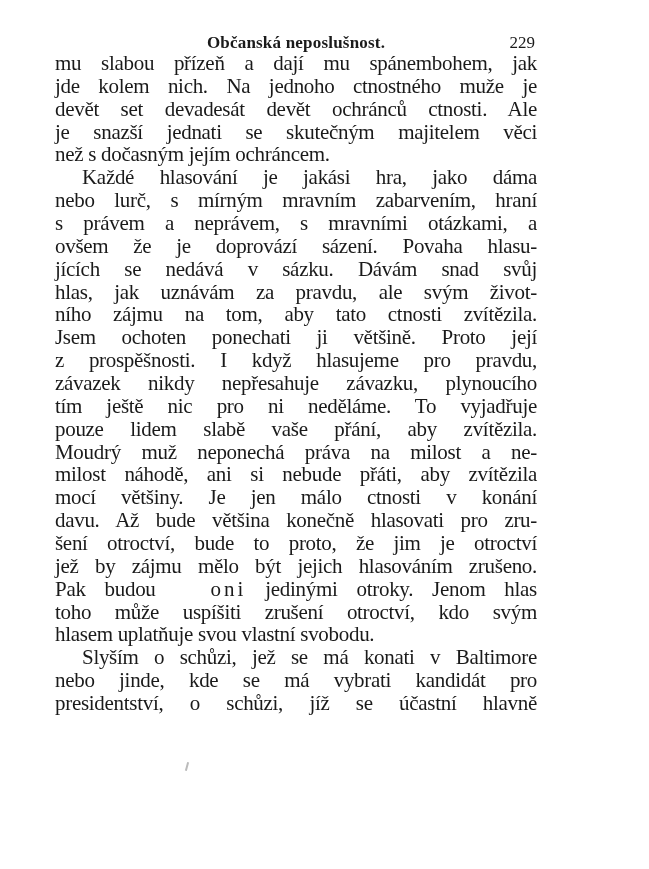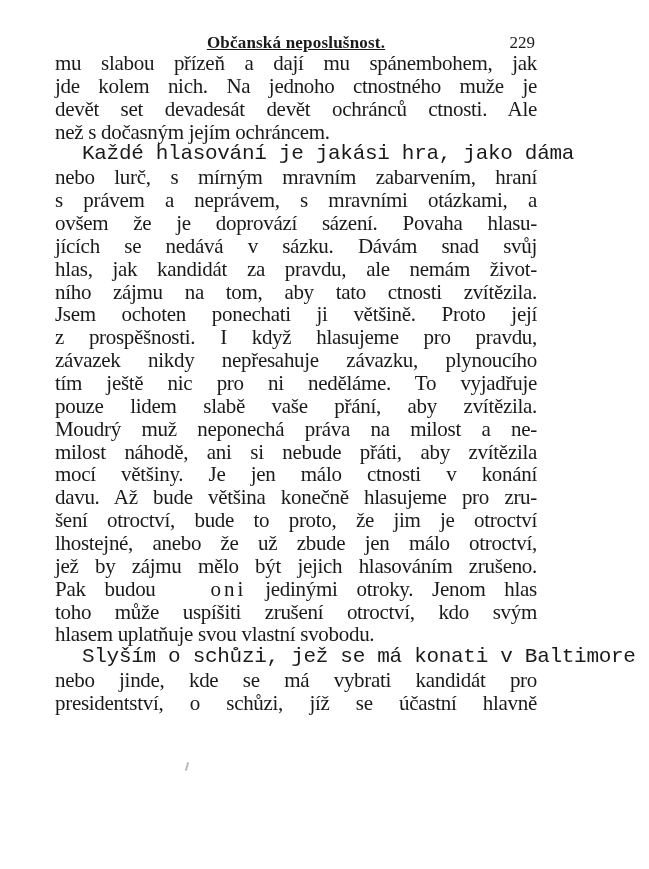--- a/index.html
+++ b/index.html
@@ -7,71 +7,70 @@
       width: 649px; height: 869px; background: #ffffff; position: relative; overflow: hidden;
       font-family: "Liberation Serif", "DejaVu Serif", serif; color: #1a1a1a;
     }
     .header {
       position: absolute; top: 33px; left: 55px; width: 482px; height: 24px;
       font-size: 17px;
     }
     .header .title {
       position: absolute; left: 0; right: 0; text-align: center; font-weight: bold;
       letter-spacing: 0.2px;
-      text-decoration: underline;
     }
     .header .pagenum { position: absolute; right: 2px; top: 0; font-size: 17px; margin-left: 7px; }
     .body {
       position: absolute; top: 52px; left: 55px; width: 482px;
       font-size: 21px; line-height: 22.86px; text-align: justify;
       letter-spacing: -0.3px;
     }
     .line {
       display: block; height: 22.86px; white-space: nowrap;
       text-align: justify; text-align-last: justify;
     }
     .line.last { text-align-last: left; }
-    .line.indent { padding-left: 27px; font-family: Liberation Mono, monospace; }
+    .line.indent { padding-left: 27px; }
     .spaced { letter-spacing: 3px; margin-left: 36px; }
     .mark {
       position: absolute; left: 186px; top: 762px; width: 2px; height: 9px;
       background: #bbb; transform: rotate(15deg);
     }
   </style>
 </head>
 <body>
 
 <div class="header">
   <span class="title">Občanská neposlušnost.</span>
   <span class="pagenum">229</span>
 </div>
 
 <div class="body">
   <span class="line">mu slabou přízeň a dají mu spánembohem, jak</span>
   <span class="line">jde kolem nich. Na jednoho ctnostného muže je</span>
   <span class="line">devět set devadesát devět ochránců ctnosti. Ale</span>
+  <span class="line">je snazší jednati se skutečným majitelem věci</span>
   <span class="line last">než s dočasným jejím ochráncem.</span>
   <span class="line indent">Každé hlasování je jakási hra, jako dáma</span>
   <span class="line">nebo lurč, s mírným mravním zabarvením, hraní</span>
   <span class="line">s právem a neprávem, s mravními otázkami, a</span>
   <span class="line">ovšem že je doprovází sázení. Povaha hlasu-</span>
   <span class="line">jících se nedává v sázku. Dávám snad svůj</span>
-  <span class="line">hlas, jak kandidát za pravdu, ale nemám život-</span>
+  <span class="line">hlas, jak uznávám za pravdu, ale svým život-</span>
   <span class="line">ního zájmu na tom, aby tato ctnosti zvítězila.</span>
   <span class="line">Jsem ochoten ponechati ji většině. Proto její</span>
   <span class="line">z prospěšnosti. I když hlasujeme pro pravdu,</span>
   <span class="line">závazek nikdy nepřesahuje závazku, plynoucího</span>
   <span class="line">tím ještě nic pro ni neděláme. To vyjadřuje</span>
   <span class="line">pouze lidem slabě vaše přání, aby zvítězila.</span>
   <span class="line">Moudrý muž neponechá práva na milost a ne-</span>
   <span class="line">milost náhodě, ani si nebude přáti, aby zvítězila</span>
   <span class="line">mocí většiny. Je jen málo ctnosti v konání</span>
-  <span class="line">davu. Až bude většina konečně hlasujeme pro zru-</span>
+  <span class="line">davu. Až bude většina konečně hlasovati pro zru-</span>
   <span class="line">šení otroctví, bude to proto, že jim je otroctví</span>
-  <span class="line">lhostejné, anebo že už zbude jen málo otroctví,</span>
   <span class="line">jež by zájmu mělo být jejich hlasováním zrušeno.</span>
   <span class="line"><span>Pak budou </span><span class="spaced">oni</span><span> jedinými otroky. Jenom hlas</span></span>
   <span class="line">toho může uspíšiti zrušení otroctví, kdo svým</span>
   <span class="line last">hlasem uplatňuje svou vlastní svobodu.</span>
   <span class="line indent">Slyším o schůzi, jež se má konati v Baltimore</span>
   <span class="line">nebo jinde, kde se má vybrati kandidát pro</span>
   <span class="line">presidentství, o schůzi, jíž se účastní hlavně</span>
 </div>
 
 <div class="mark"></div>

